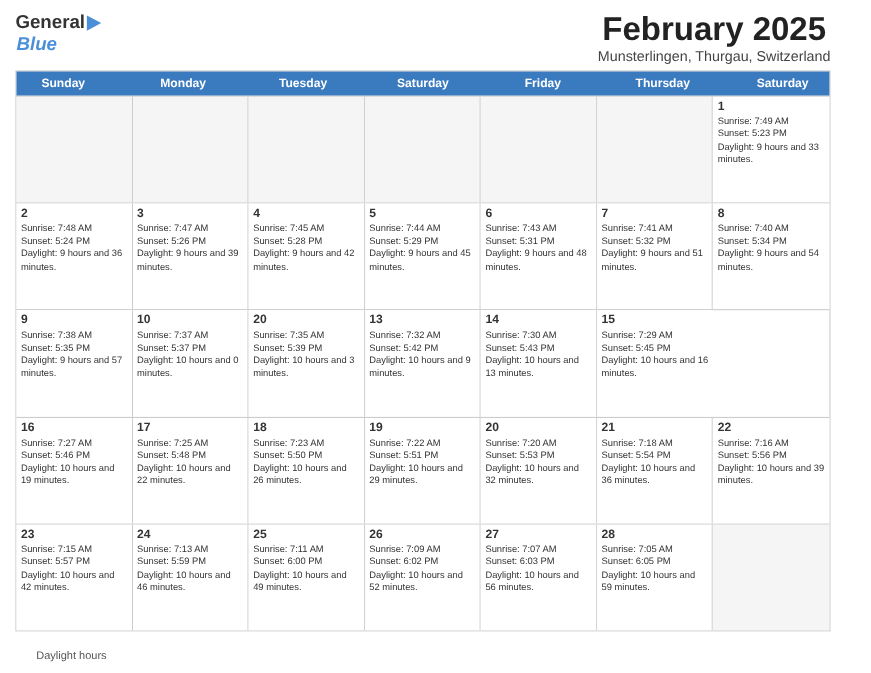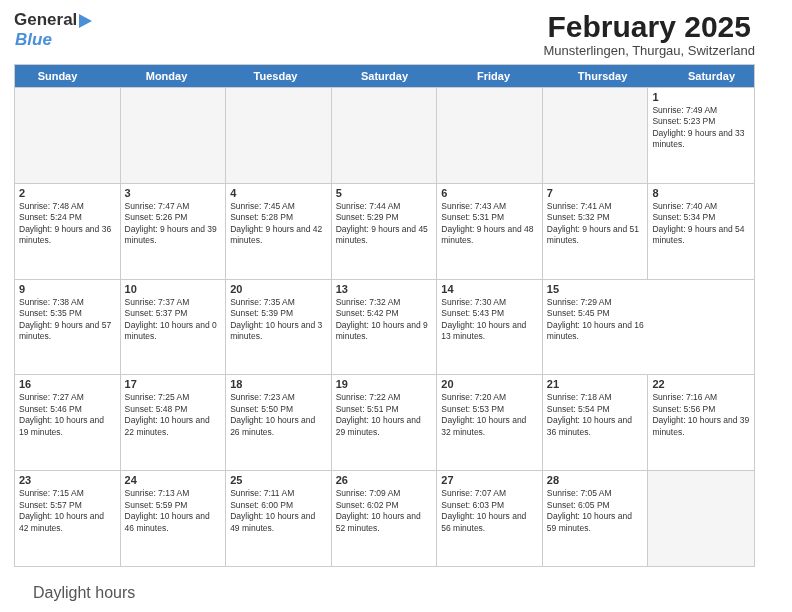--- a/index.html
+++ b/index.html
@@ -86,21 +86,21 @@
       font-weight: bold;
       margin-bottom: 2px;
     }
     .day-info {
       font-size: 8.5px;
       line-height: 1.35;
       color: #333;
     }
     .footer {
       margin-top: 17px;
-      font-size: 16px;
+      font-size: 10px;
       color: #555;
       padding-left: 19px;
     }
     .logo-container {
       display: flex;
       flex-direction: column;
     }
     .logo-line1 {
       display: flex;
       align-items: center;

